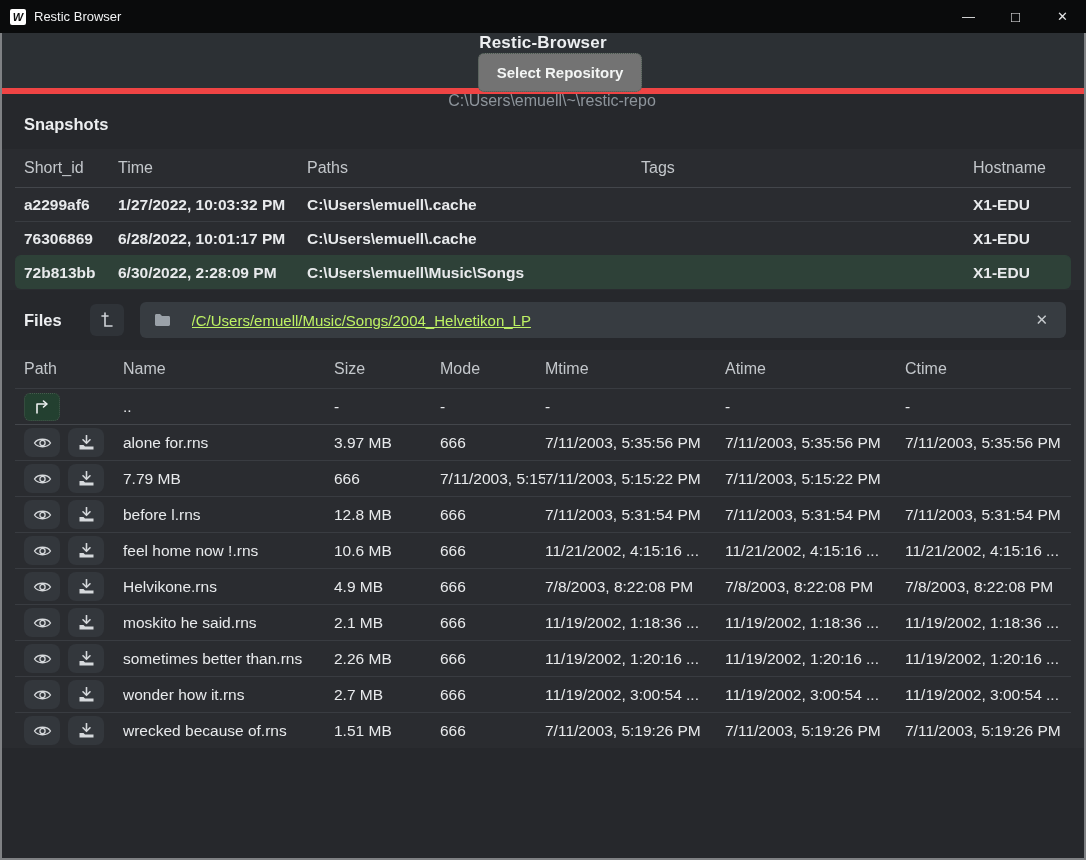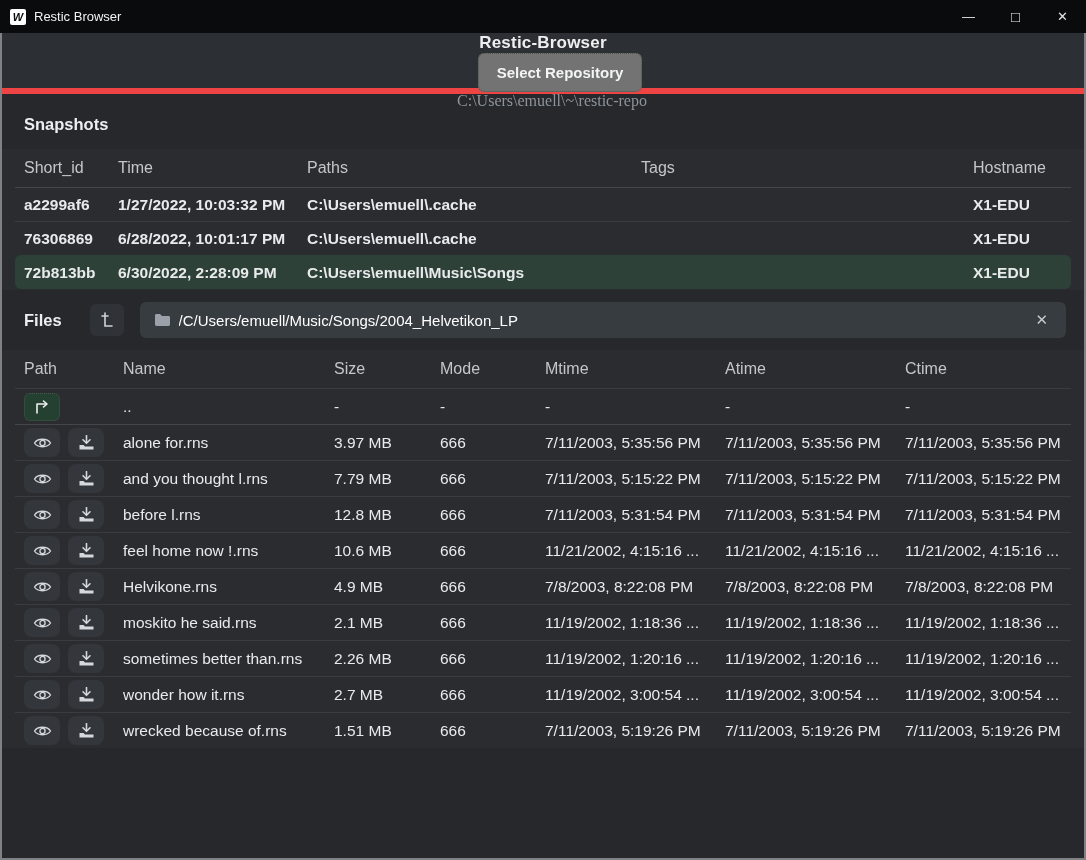--- a/index.html
+++ b/index.html
@@ -18,21 +18,21 @@
   .win-btn { width:47px; height:100%; display:flex; align-items:center; justify-content:center;
              color:#e6e7e8; font-size:13px; cursor:default; }
   .win-btn.max { font-size:15px; }
 
   
   .app-header { height:55px; display:flex; align-items:center; padding:0 22px; background:#2c3034;flex-direction:column; }
   .app-title { font-size:17px; font-weight:bold; color:#edeff1; letter-spacing:.2px; }
   .repo-btn { margin-left:34px; background:#737373; color:#f3f5f4; font-weight:bold; font-size:15px;
               padding:10px 18px; border:1px dotted #47584d; border-radius:6px; cursor:pointer;
               font-family:"Liberation Sans", sans-serif; }
-  .repo-path { margin-left:18px; color:#8d949b; font-size:16px;font-family:Liberation Serif, serif; }
+  .repo-path { margin-left:18px; color:#8d949b; font-size:16px; }
 
   
   .section-heading { padding:21px 22px 15px; font-size:16.5px; font-weight:bold; color:#eceef0;
                      background:#26282c; border-top:6px solid #ef4444; }
 
   
   .table { background:#2a2c30; }
   .trow { display:grid; align-items:center; margin:0 13px; padding:0 9px; }
   .snap-grid { grid-template-columns:94px 189px 334px 332px 1fr; }
   .files-grid { grid-template-columns:99px 211px 106px 105px 180px 180px 1fr; }
@@ -48,21 +48,21 @@
   .file-row { height:36px; font-size:15.5px; border-top:1px solid #393c41; }
   .file-row:first-child { border-top-color:#43464b; }
 
   
   .files-bar { display:flex; align-items:center; padding:12px 18px 12px 22px; background:#26282c; }
   .files-title { font-size:16.5px; font-weight:bold; color:#eceef0; }
   .tree-btn { width:34px; height:32px; margin-left:28px; background:#2f3338; border:none; border-radius:6px;
               display:flex; align-items:center; justify-content:center; cursor:pointer; }
   .pathbar { flex:1; margin-left:16px; height:36px; background:#373c41; border-radius:6px;
              display:flex; align-items:center; padding:0 14px; }
-  .pathbar-text { margin-left:8px; color:#ffffff; font-size:15px; flex:1; white-space:nowrap; overflow:hidden; }
+  .pathbar-text { margin-left:21px; color:#bef264; font-size:15px; flex:1; white-space:nowrap; overflow:hidden;text-decoration:underline; }
   .clear-btn { background:none; border:none; color:#c6cacd; font-size:15px; cursor:pointer; padding:2px 4px;
                font-family:"Liberation Sans", sans-serif; }
 
   
   .actions { display:flex; gap:8px; }
   .icon-btn { width:36px; height:29px; background:#33373c; border:none; border-radius:8px;
               display:flex; align-items:center; justify-content:center; cursor:pointer; }
   .up-btn { width:36px; height:28px; background:#234030; border:1px dotted #47584d; border-radius:6px;
             display:flex; align-items:center; justify-content:center; cursor:pointer; }
 
@@ -226,21 +226,20 @@
           <span>
             <svg width="17" height="15" viewBox="0 0 17 15" fill="none">
               <path d="M8.5 0.5 V7.5" stroke="#d6d9dc" stroke-width="1.6" stroke-linecap="round"></path>
               <path d="M5 4.8 L8.5 8.3 L12 4.8" stroke="#d6d9dc" stroke-width="1.6" stroke-linecap="round" stroke-linejoin="round"></path>
               <path d="M1.5 10 H5.5 L7 11.5 H15.5 V14.5 H1.5 Z" fill="#d6d9dc"></path>
             </svg>
           </span>
         </button>
       </div>
     </div>
-    <div class="cell">and you thought l.rns</div>
     <div class="cell">7.79 MB</div>
     <div class="cell">666</div>
     <div class="cell">7/11/2003, 5:15:22 PM</div>
     <div class="cell">7/11/2003, 5:15:22 PM</div>
     <div class="cell">7/11/2003, 5:15:22 PM</div>
   </div>
         <div class="trow files-grid file-row">
     <div class="cell">
       <div class="actions">
         <button class="icon-btn">

